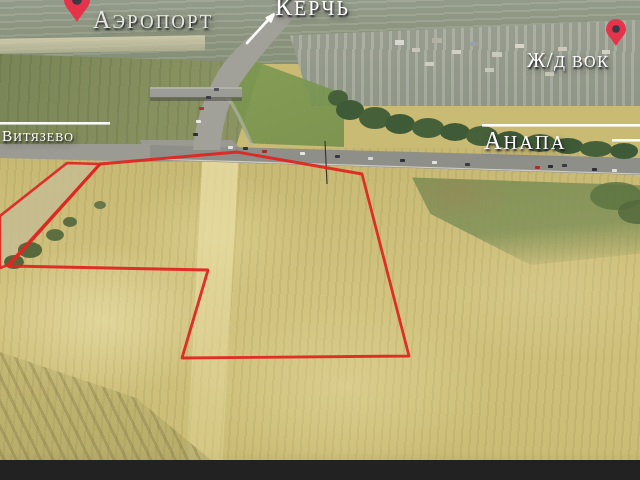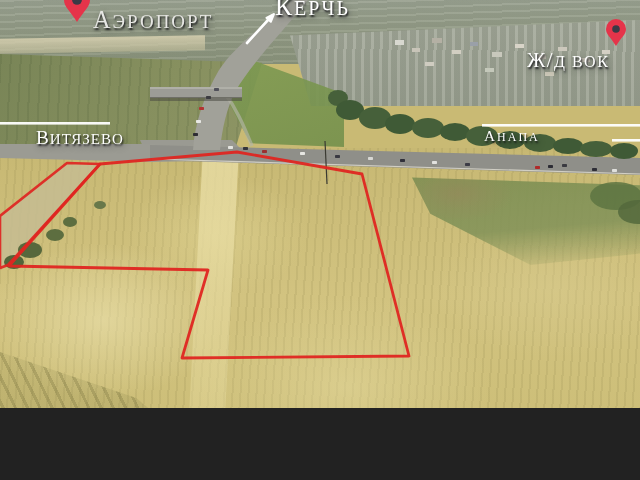--- a/index.html
+++ b/index.html
@@ -1,17 +1,17 @@
 <!DOCTYPE html>
 <html><head>
 <meta charset="utf-8">
 <style>
   html,body{margin:0;padding:0;background:#222;}
   .stage{
-    position:relative;width:640px;height:408px;overflow:hidden;
+    position:relative;width:640px;height:460px;overflow:hidden;
     background:#c9ba74;
     font-family:"Liberation Serif","DejaVu Serif",serif;
   }
   .layer{position:absolute;}
   
   .far{
     left:0;top:0;width:640px;height:64px;
     background:
       repeating-linear-gradient(178deg, rgba(255,255,255,.06) 0 2px, rgba(60,70,60,.08) 2px 7px),
       linear-gradient(180deg,#9aa291 0%,#929a84 55%,#8b947c 100%);
@@ -80,22 +80,22 @@
   
   .place-label{
     position:absolute;color:#fff;text-transform:uppercase;white-space:nowrap;
     letter-spacing:2px;line-height:1.05;
     text-shadow:1px 2px 2px rgba(15,15,20,.9), 2px 3px 7px rgba(15,15,20,.45);
   }
   .place-label::first-letter{font-size:1.28em;}
   .lbl-airport {left:93px;  top:7px;   font-size:19px; color:#e6e6e3;}
   .lbl-kerch   {left:275px; top:-6px;  font-size:20px;}
   .lbl-railway {left:527px; top:50px;  font-size:16px; letter-spacing:1.5px;}
-  .lbl-vityazevo{left:2px;  top:128px; font-size:15px; letter-spacing:1px;margin-left:34px;}
-  .lbl-anapa   {left:484px; top:128px; font-size:12px;}
+  .lbl-vityazevo{left:2px;  top:128px; font-size:12px; letter-spacing:1px;}
+  .lbl-anapa   {left:484px; top:128px; font-size:19px;}
 </style>
 </head>
 <body>
 
 <div class="stage">
 
   <div class="layer far"></div>
   <div class="layer runway"></div>
   <div class="layer field-green"></div>
   <div class="layer village"></div>

